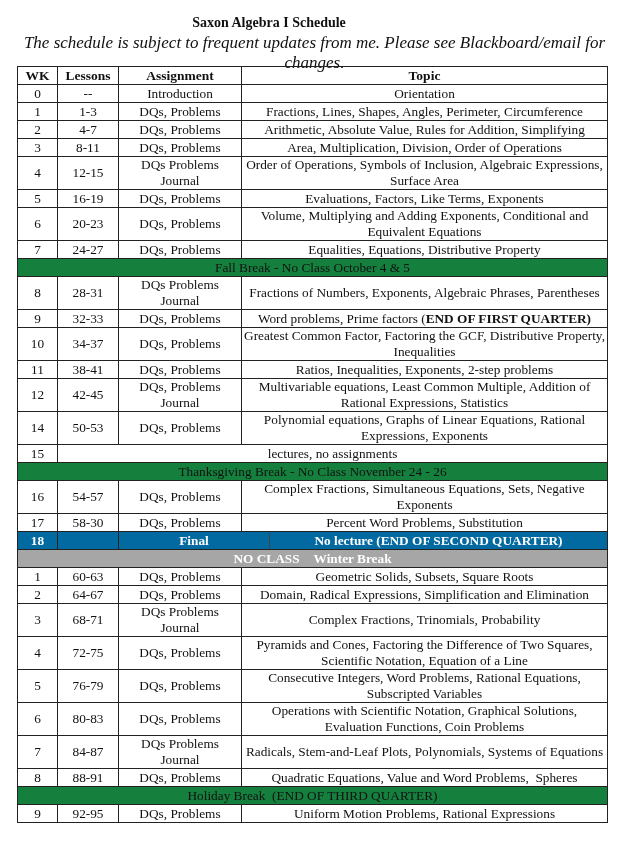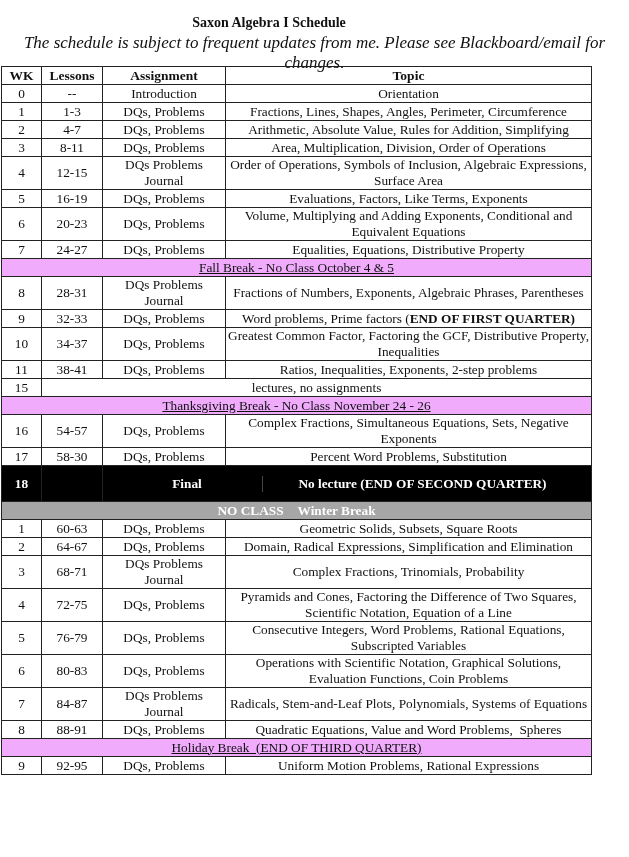--- a/index.html
+++ b/index.html
@@ -2,30 +2,30 @@
 <html><head>
 <meta charset="utf-8">
 <style>
   html, body { margin:0; padding:0; background:#ffffff; }
   body { width:629px; height:857px; position:relative; overflow:hidden;
          font-family:"Liberation Serif", "DejaVu Serif", serif; color:#111; }
   .title { position:absolute; top:15px; left:0; width:538px; text-align:center;
            font-weight:bold; font-size:14px; }
   .subtitle { position:absolute; top:33px; left:0; width:629px; text-align:center;
               font-style:italic; font-size:17px; }
-  table.sched { position:absolute; top:66px; left:1px; width:590px;
+  table.sched { position:absolute; top:66px; left:17px; width:590px;
                 border-collapse:collapse; table-layout:fixed; font-size:13.3px; line-height:16px;border-radius:14px; }
   table.sched td, table.sched th { border:1px solid #222; text-align:center; vertical-align:middle;
                 padding:0 2px; }
   table.sched th { font-weight:bold; height:17px; font-size:13.5px; }
   col.c-wk { width:40px; } col.c-les { width:61px; } col.c-asg { width:123px; } col.c-top { width:366px; }
   tr.r1 td { height:17px; }
   tr.r2 td { height:32px; }
-  tr.brk td { background:#f0abfc; height:17px;text-decoration:underline; }
-  tr.final td { background:#000000; color:#ffffff; font-weight:bold; height:17px; }
+  tr.brk td { background:#15803d; height:17px; }
+  tr.final td { background:#0369a1; color:#ffffff; font-weight:bold; height:17px; }
   tr.winter td { background:#a6a6a6; color:#ffffff; font-weight:bold; height:17px; }
   .finalwrap { display:flex; width:100%; }
   .finalwrap span { display:block; text-align:center; }
   .final-a { width:150px; border-right:1px solid #444; }
   .final-b { flex:1; }
   .tab-gap { display:inline-block; width:14px; }
 </style>
 </head>
 <body>
 
@@ -118,20 +118,32 @@
       <td>34-37</td>
       <td>DQs, Problems</td>
       <td>Greatest Common Factor, Factoring the GCF, Distributive Property, Inequalities</td>
     </tr>
     <tr class="r1">
       <td>11</td>
       <td>38-41</td>
       <td>DQs, Problems</td>
       <td>Ratios, Inequalities, Exponents, 2-step problems</td>
     </tr>
+    <tr class="r2">
+      <td>12</td>
+      <td>42-45</td>
+      <td>DQs, Problems Journal</td>
+      <td>Multivariable equations, Least Common Multiple, Addition of Rational Expressions, Statistics</td>
+    </tr>
+    <tr class="r2">
+      <td>14</td>
+      <td>50-53</td>
+      <td>DQs, Problems</td>
+      <td>Polynomial equations, Graphs of Linear Equations, Rational Expressions, Exponents</td>
+    </tr>
     <tr class="r1">
       <td>15</td>
       <td colspan="3">lectures, no assignments</td>
     </tr>
     <tr class="brk">
       <td colspan="4">Thanksgiving Break - No Class November 24 - 26</td>
     </tr>
 
     <tr class="r2">
       <td>16</td>
@@ -141,21 +153,21 @@
     </tr>
     <tr class="r1">
       <td>17</td>
       <td>58-30</td>
       <td>DQs, Problems</td>
       <td>Percent Word Problems, Substitution</td>
     </tr>
     <tr class="final">
       <td>18</td>
       <td></td>
-      <td colspan="2" style="padding:9px">
+      <td colspan="2" style="padding:0">
         <div class="finalwrap">
           <span class="final-a">Final</span>
           <span class="final-b">No lecture (END OF SECOND QUARTER)</span>
         </div>
       </td>
     </tr>
     <tr class="winter">
       <td colspan="4"><span>NO CLASS</span><span class="tab-gap"></span><span>Winter Break</span></td>
     </tr>
 

